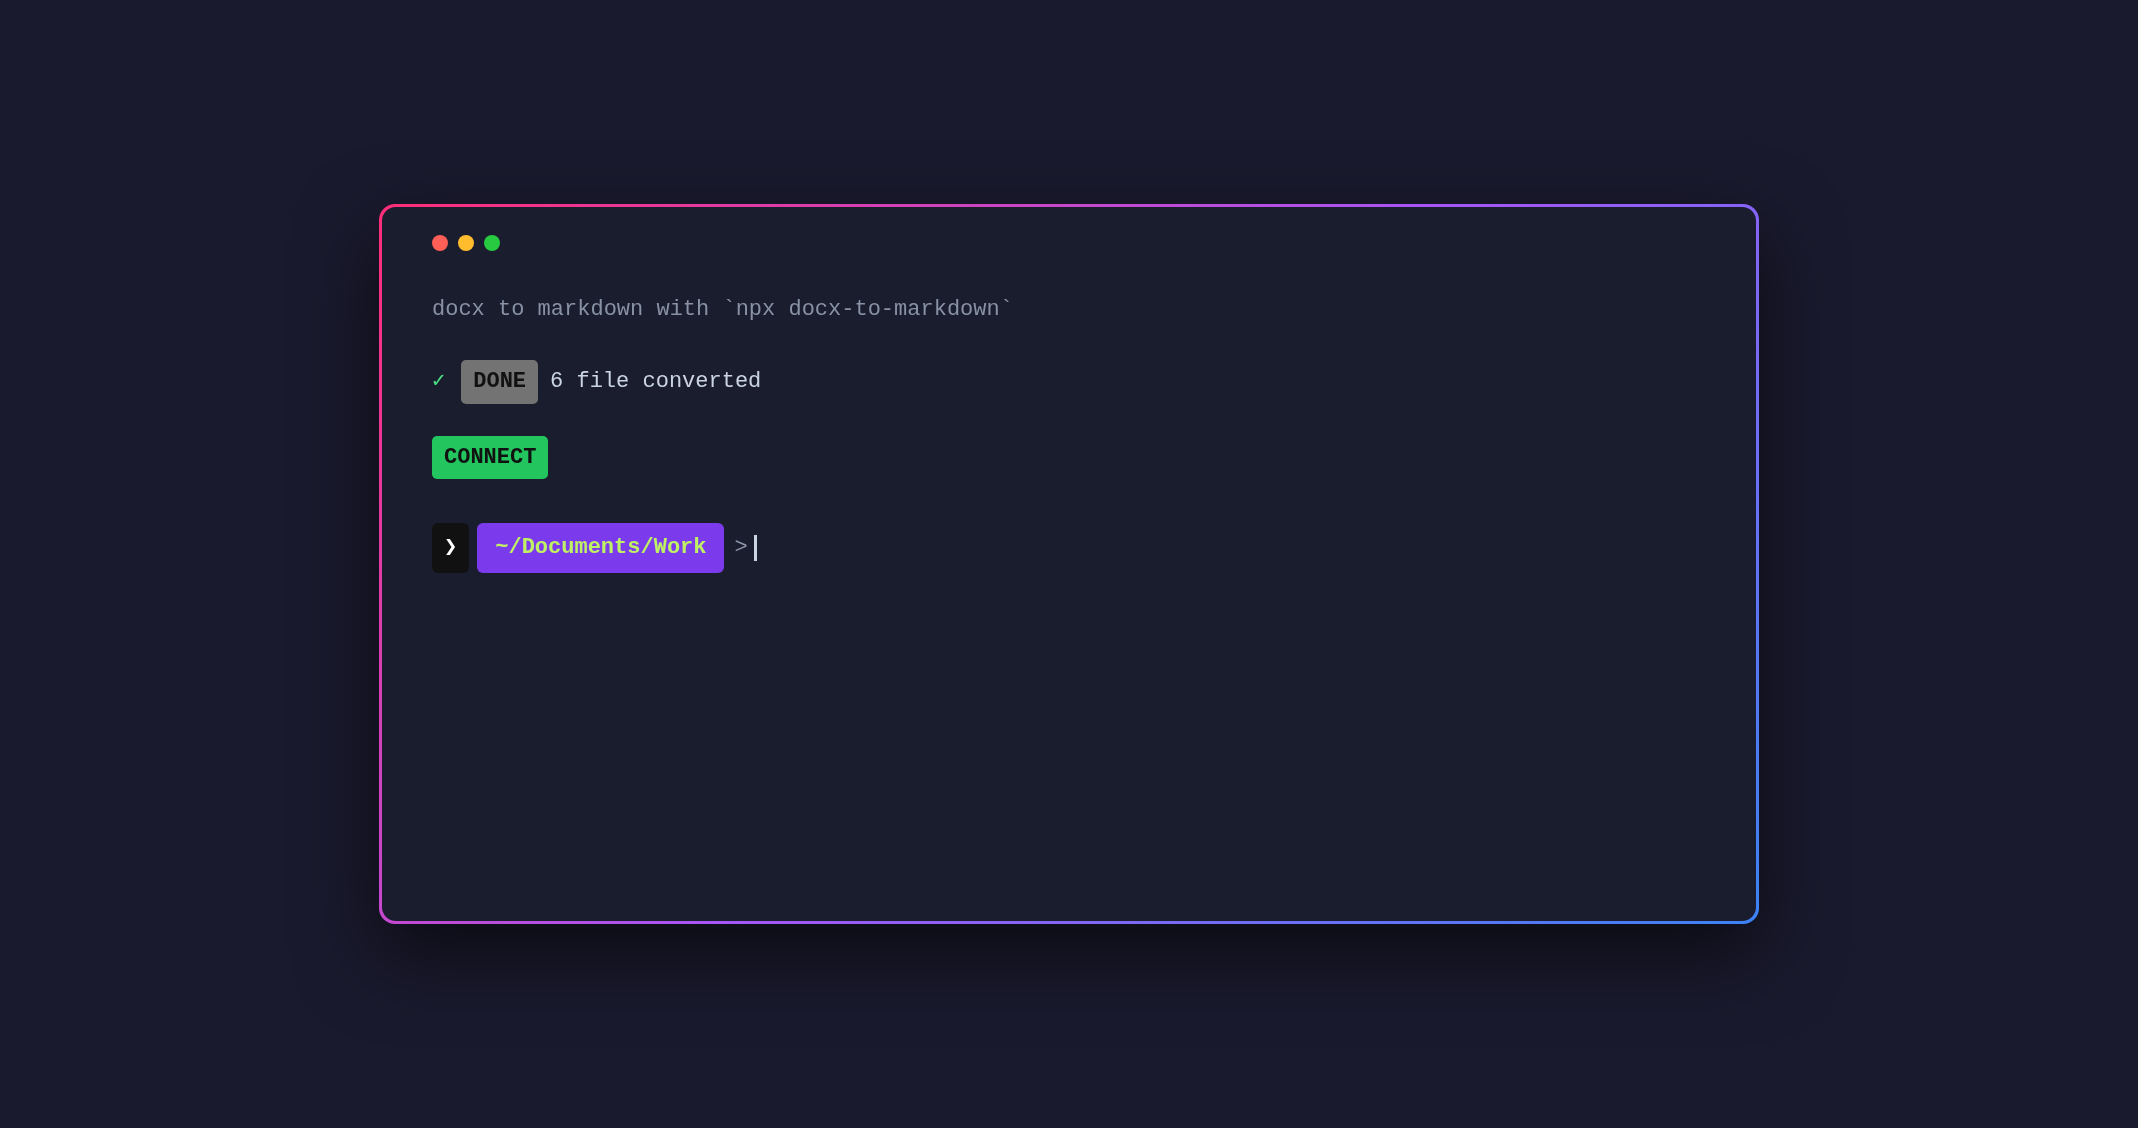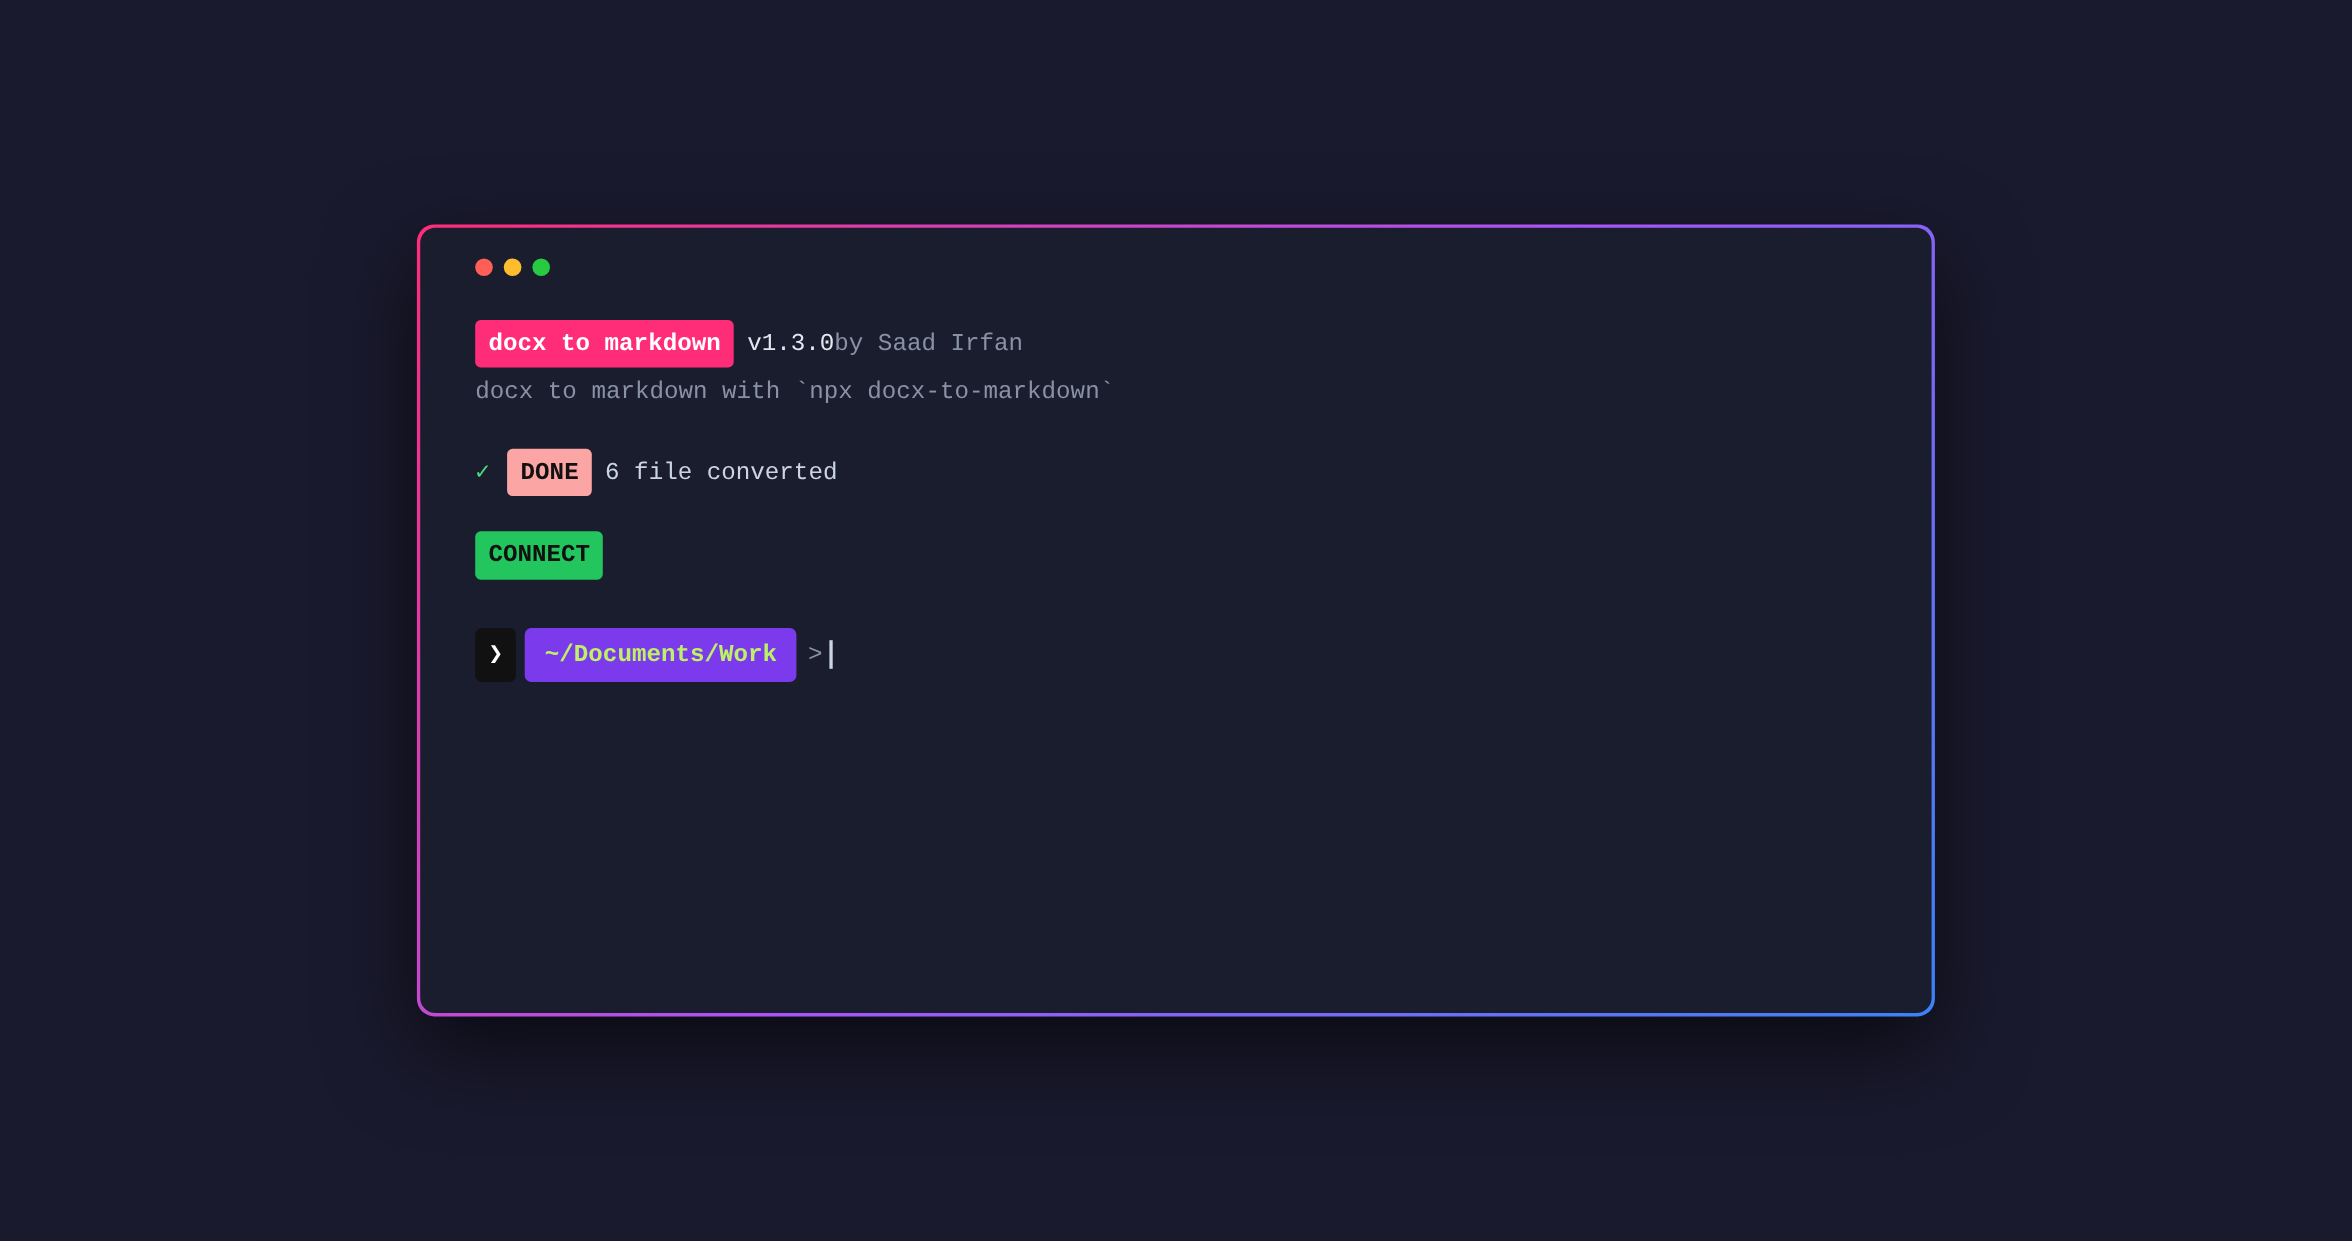--- a/index.html
+++ b/index.html
@@ -75,21 +75,21 @@
       font-size: 22px;
       margin-right: 12px;
     }
 
     .badge-pink {
       background: #ff2d78;
       color: #fff;
     }
 
     .badge-green {
-      background: #fca5a5;
+      background: #737373;
       color: #111;
     }
 
     .badge-yellow {
       background: #fbbf24;
       color: #111;
     }
 
     .badge-cyan {
       background: #22c55e;
@@ -176,25 +176,20 @@
   <div class="window-inner">
 
     <div class="traffic-lights">
       <div class="traffic-light tl-red"></div>
       <div class="traffic-light tl-yellow"></div>
       <div class="traffic-light tl-green"></div>
     </div>
 
     <div class="terminal-content">
 
-      <div class="line">
-        <span class="badge badge-pink">docx to markdown</span>
-        <span class="text-white inline-mono">v1.3.0</span>
-        <span class="text-gray inline-mono"> by Saad Irfan</span>
-      </div>
 
       <div class="line">
         <span class="text-gray inline-mono">docx to markdown with `npx docx-to-markdown`</span>
       </div>
 
       <div class="line-gap"></div>
 
       <div class="line">
         <span class="checkmark">✓</span>
         <span class="badge badge-green">DONE</span>

